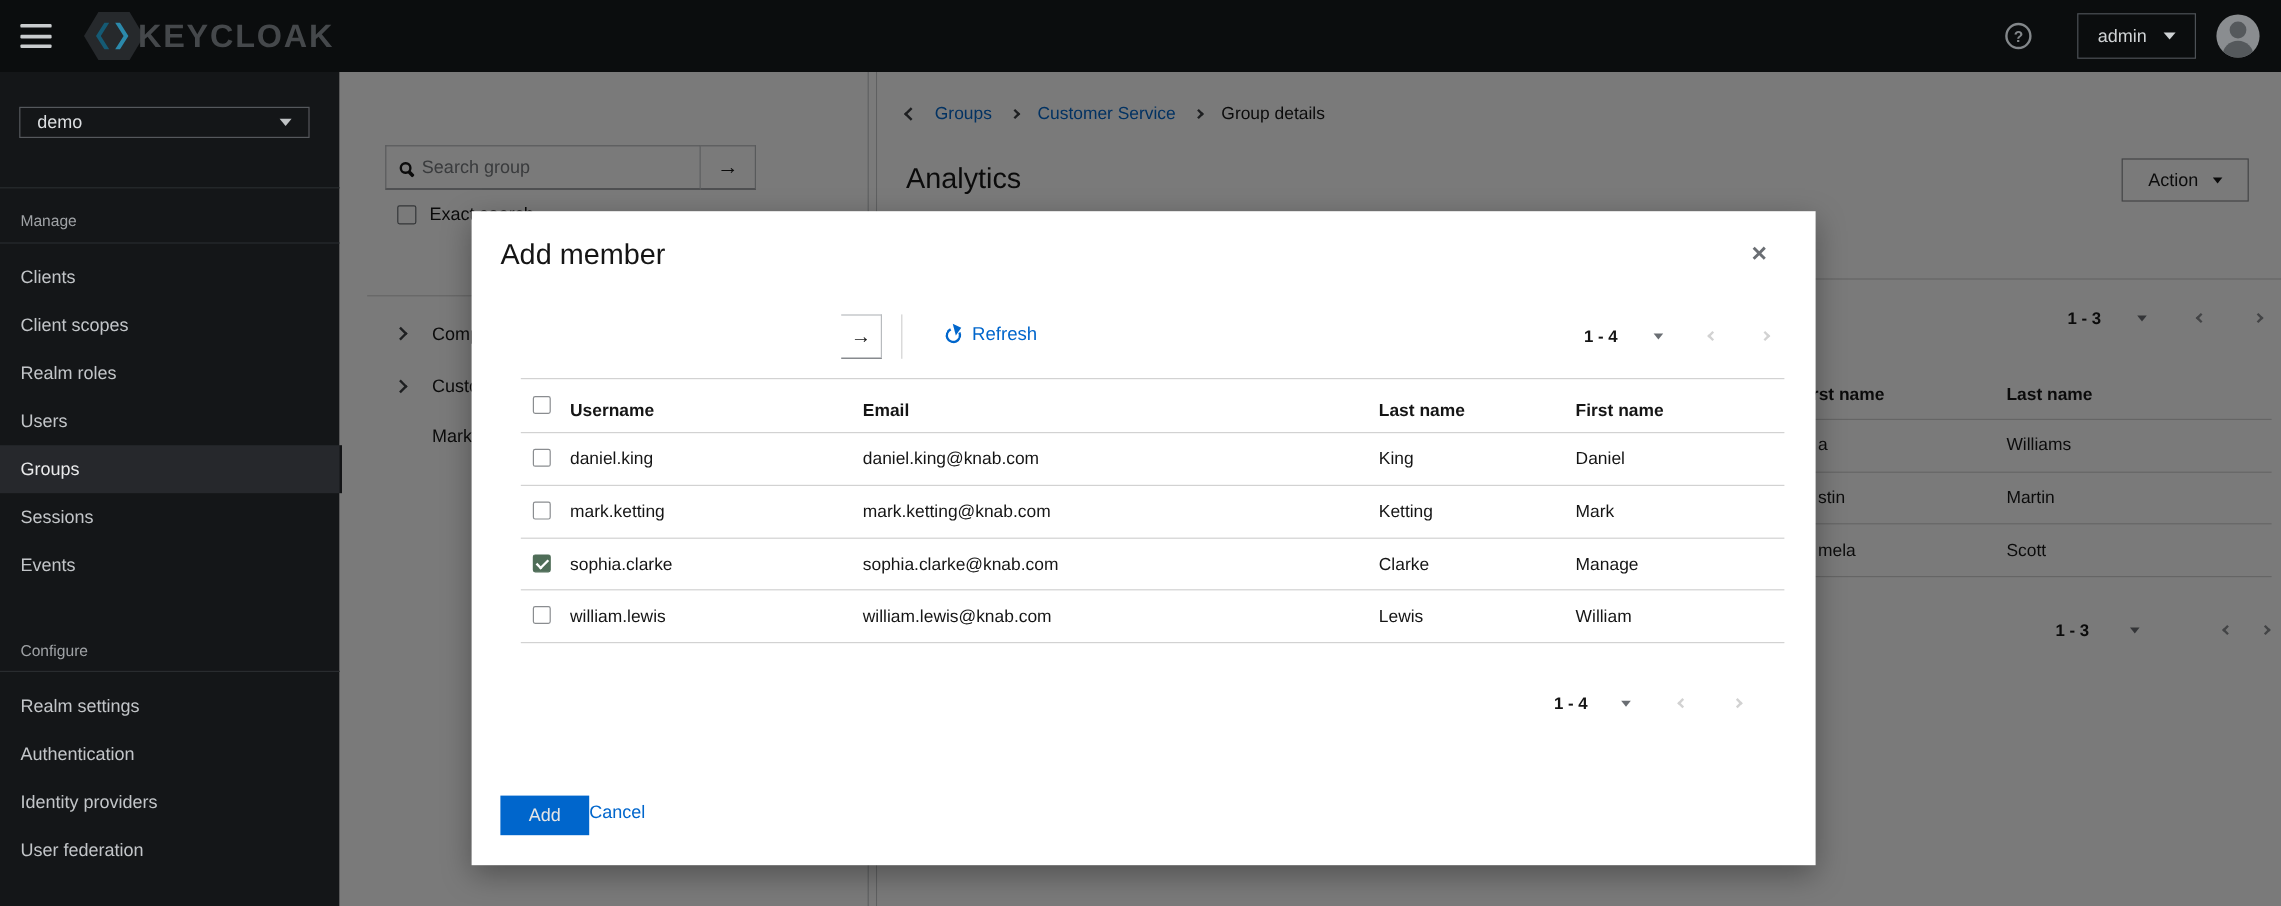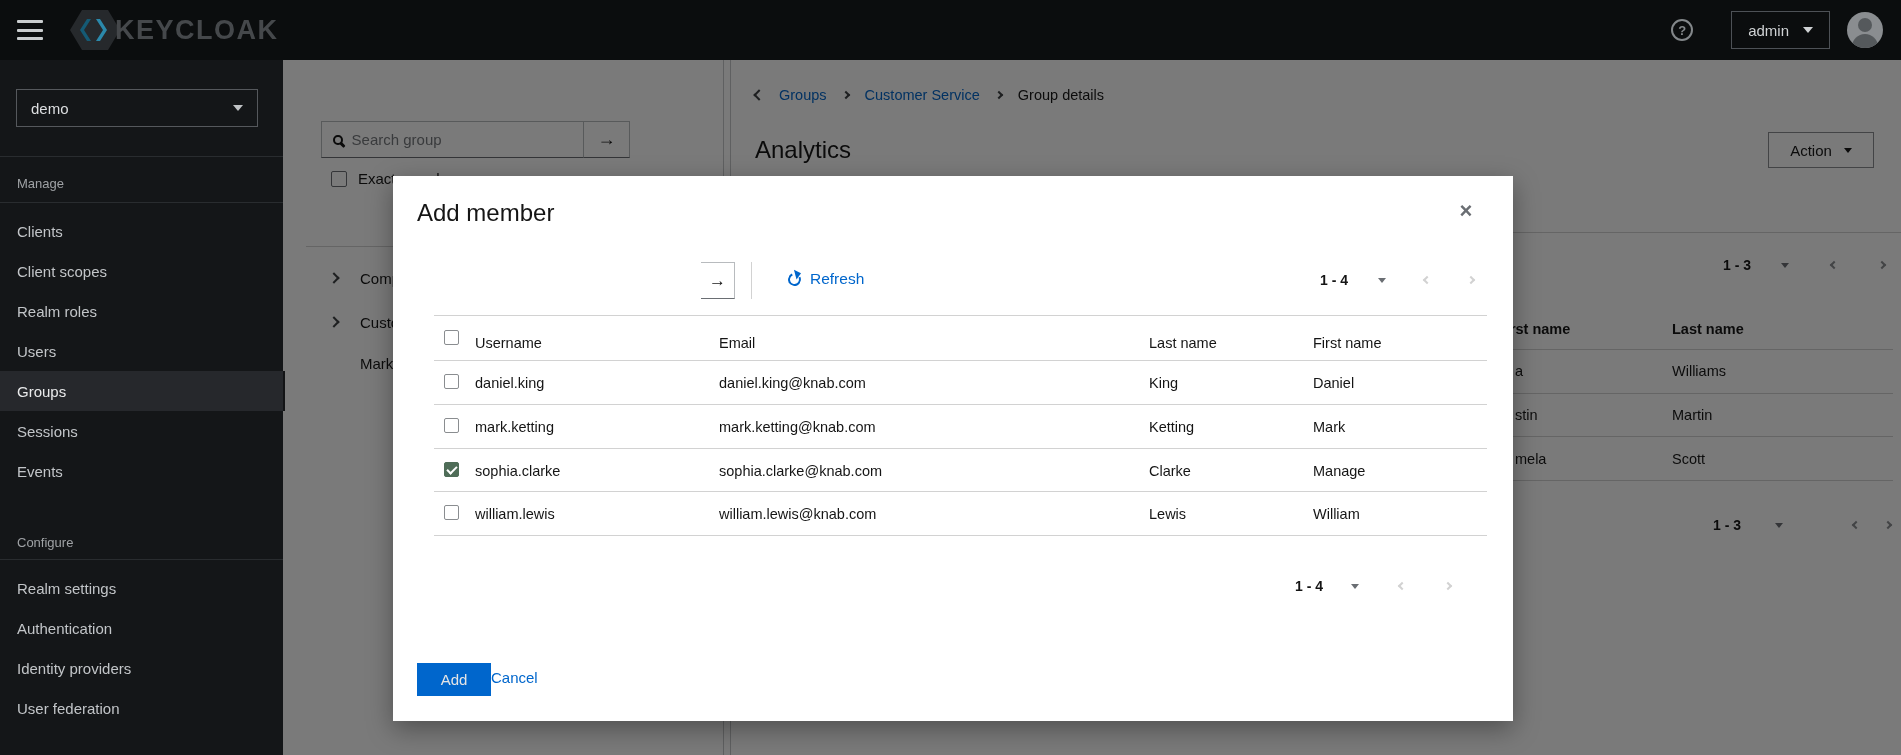--- a/index.html
+++ b/index.html
@@ -22,21 +22,21 @@
              align-items:center; color:#cfd2d4; font-size:15px; gap:14px; cursor:pointer; }
   .avatar { margin-left:17px; width:36px; height:36px; border-radius:50%; background:#8a8d90;
             position:relative; overflow:hidden; }
   .avatar::before { content:""; position:absolute; left:11px; top:6px; width:14px; height:14px;
                     border-radius:50%; background:#55595c; }
   .avatar::after { content:""; position:absolute; left:5px; top:22px; width:26px; height:18px;
                    border-radius:13px 13px 0 0; background:#55595c; }
 
   
   .sidebar { position:absolute; left:0; top:60px; width:283px; height:695px; background:#141618; z-index:2; }
-  .realm-select { position:absolute; left:16px; top:29px; width:242px; height:38px; border:1px solid #55585c;
+  .realm-select { position:absolute; left:16px; top:29px; width:242px; height:26px; border:1px solid #55585c;
                   display:flex; align-items:center; padding:0 14px; color:#dddfe1; font-size:15px; cursor:pointer; }
   .realm-select .caret { margin-left:auto; color:#c0c3c5; }
   .side-divider { position:absolute; left:0; width:283px; border-top:1px solid #292c2f; }
   .nav-section-label { position:absolute; left:17px; font-size:13px; color:#9fa2a5; }
   .nav-list { position:absolute; left:0; width:285px; }
   .nav-item { height:40px; display:flex; align-items:center; padding-left:17px; color:#c2c5c8;
               font-size:15px; cursor:pointer; }
   .nav-item.selected { background:#26282c; color:#e9eaeb; }
 
   
@@ -124,21 +124,21 @@
   .refresh { position:absolute; left:395px; top:94px; display:flex; align-items:center; gap:9px;
              background:none; border:none; color:#0066cc; font-size:15.5px; cursor:pointer;
              font-family:"Liberation Sans",sans-serif; }
 
   .md-table-line { position:absolute; left:41px; width:1053px; border-top:1px solid #d2d2d2; }
   .md-cbx { position:absolute; left:51px; width:15px; height:15px; border:1.5px solid #8a8d90;
             border-radius:2px; background:#fff; cursor:pointer; }
   .md-cbx.checked { background:#4f6d58; border-color:#4f6d58; position:absolute; }
   .md-cbx.checked::after { content:""; position:absolute; left:4px; top:1px; width:4px; height:8px;
             border-right:2px solid #fff; border-bottom:2px solid #fff; transform:rotate(45deg); }
-  .md-th { position:absolute; font-size:14.5px; font-weight:400; color:#151515; white-space:nowrap; }
+  .md-th { position:absolute; font-size:14.5px; font-weight:700; color:#151515; white-space:nowrap; }
   .md-td { position:absolute; font-size:14.5px; color:#151515; white-space:nowrap;text-align:right; }
 
   .btn-primary { position:absolute; left:24px; top:487px; width:74px; height:33px; background:#0066cc;
                  color:#e5e5e5; border:none; font-size:15px; cursor:pointer; font-family:"Liberation Sans",sans-serif; }
   .btn-link { position:absolute; left:98px; top:493px; background:none; border:none; color:#0066cc;
               font-size:15px; cursor:pointer; font-family:"Liberation Sans",sans-serif; }
 </style>
 </head>
 <body>
 

